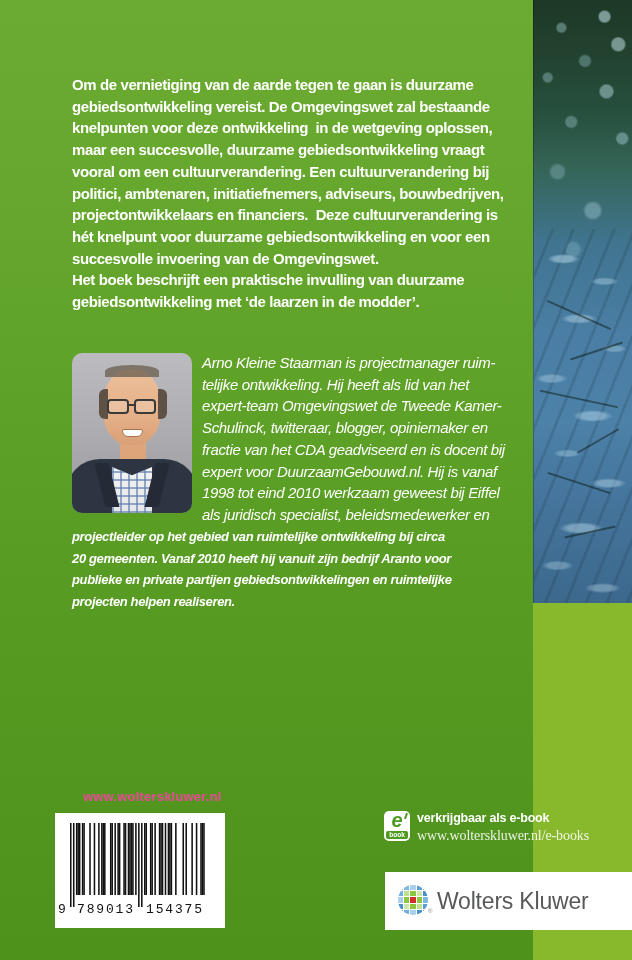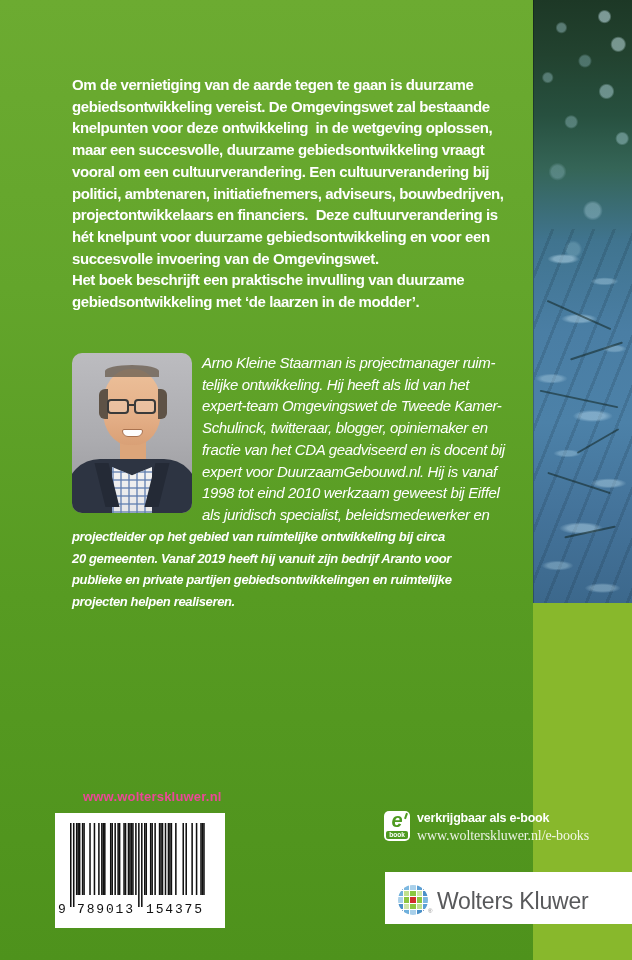--- a/index.html
+++ b/index.html
@@ -123,21 +123,21 @@
   #ebook-badge { position:absolute; left:384px; top:811px; width:26px; height:30px; background:#fff; border-radius:5px; }
   #ebook-badge .e { position:absolute; left:0; right:0; top:-2px; text-align:center;
     color:var(--ebook-green,#4e9a20); font-size:20px; font-weight:bold; font-style:italic; line-height:22px; }
   #ebook-badge .tick { position:absolute; right:3px; top:2px; width:2px; height:6px; background:var(--ebook-green,#4e9a20); transform:rotate(20deg); }
   #ebook-badge .book { position:absolute; left:2px; right:2px; bottom:2px; height:8px;
     background:var(--ebook-green,#4e9a20); border-radius:2px;
     color:#fff; font-size:6.5px; line-height:8px; text-align:center; font-weight:bold; }
   #ebook-title { position:absolute; left:417px; top:811px; color:#fff; font-size:12.5px; font-weight:bold; letter-spacing:-0.2px; }
   #ebook-url   { position:absolute; left:417px; top:828px; color:rgba(255,255,255,.88); font-size:14px; letter-spacing:-0.1px;font-family:Liberation Serif, serif; }
 
-  #wk-box { position:absolute; left:385px; top:872px; width:247px; height:52px; background:#fff;text-align:right; }
+  #wk-box { position:absolute; left:385px; top:872px; width:247px; height:58px; background:#fff;text-align:right; }
   #wk-globe { position:absolute; left:13px; top:13px; width:30px; height:30px; border-radius:50%; overflow:hidden;
     display:grid; grid-template-columns:repeat(5,1fr); grid-template-rows:repeat(5,1fr); gap:1px; background:#fff; }
   #wk-globe span { display:block; }
   #wk-reg { position:absolute; left:43px; top:36px; font-size:6px; color:#8a8a8a; }
   #wk-name { position:absolute; left:52px; top:0; height:58px; display:flex; align-items:center;
     color:var(--wk-text-gray,#58595b); font-size:23px; letter-spacing:-0.2px; }
 </style>
 </head>
 <body>
 
@@ -188,21 +188,21 @@
     <div class="line">telijke ontwikkeling. Hij heeft als lid van het</div>
     <div class="line">expert-team Omgevingswet de Tweede Kamer-</div>
     <div class="line">Schulinck, twitteraar, blogger, opiniemaker en</div>
     <div class="line">fractie van het CDA geadviseerd en is docent bij</div>
     <div class="line">expert voor DuurzaamGebouwd.nl. Hij is vanaf</div>
     <div class="line">1998 tot eind 2010 werkzaam geweest bij Eiffel</div>
     <div class="line">als juridisch specialist, beleidsmedewerker en</div>
   </div>
 <div id="bio-full">
     <div class="line">projectleider op het gebied van ruimtelijke ontwikkeling bij circa</div>
-    <div class="line">20 gemeenten. Vanaf 2019 heeft hij vanuit zijn bedrijf Aranto voor</div>
+    <div class="line">20 gemeenten. Vanaf 2010 heeft hij vanuit zijn bedrijf Aranto voor</div>
     <div class="line">publieke en private partijen gebiedsontwikkelingen en ruimtelijke</div>
     <div class="line">projecten helpen realiseren.</div>
   </div>
 
 <div id="website">www.wolterskluwer.nl</div>
 
 <div id="barcode-box">
   <svg id="barcode-svg" width="164" height="98" viewBox="0 0 164 98">
     <g id="bars" fill="#111">
         <rect x="12.00" y="4" width="1.54" height="84"></rect>

